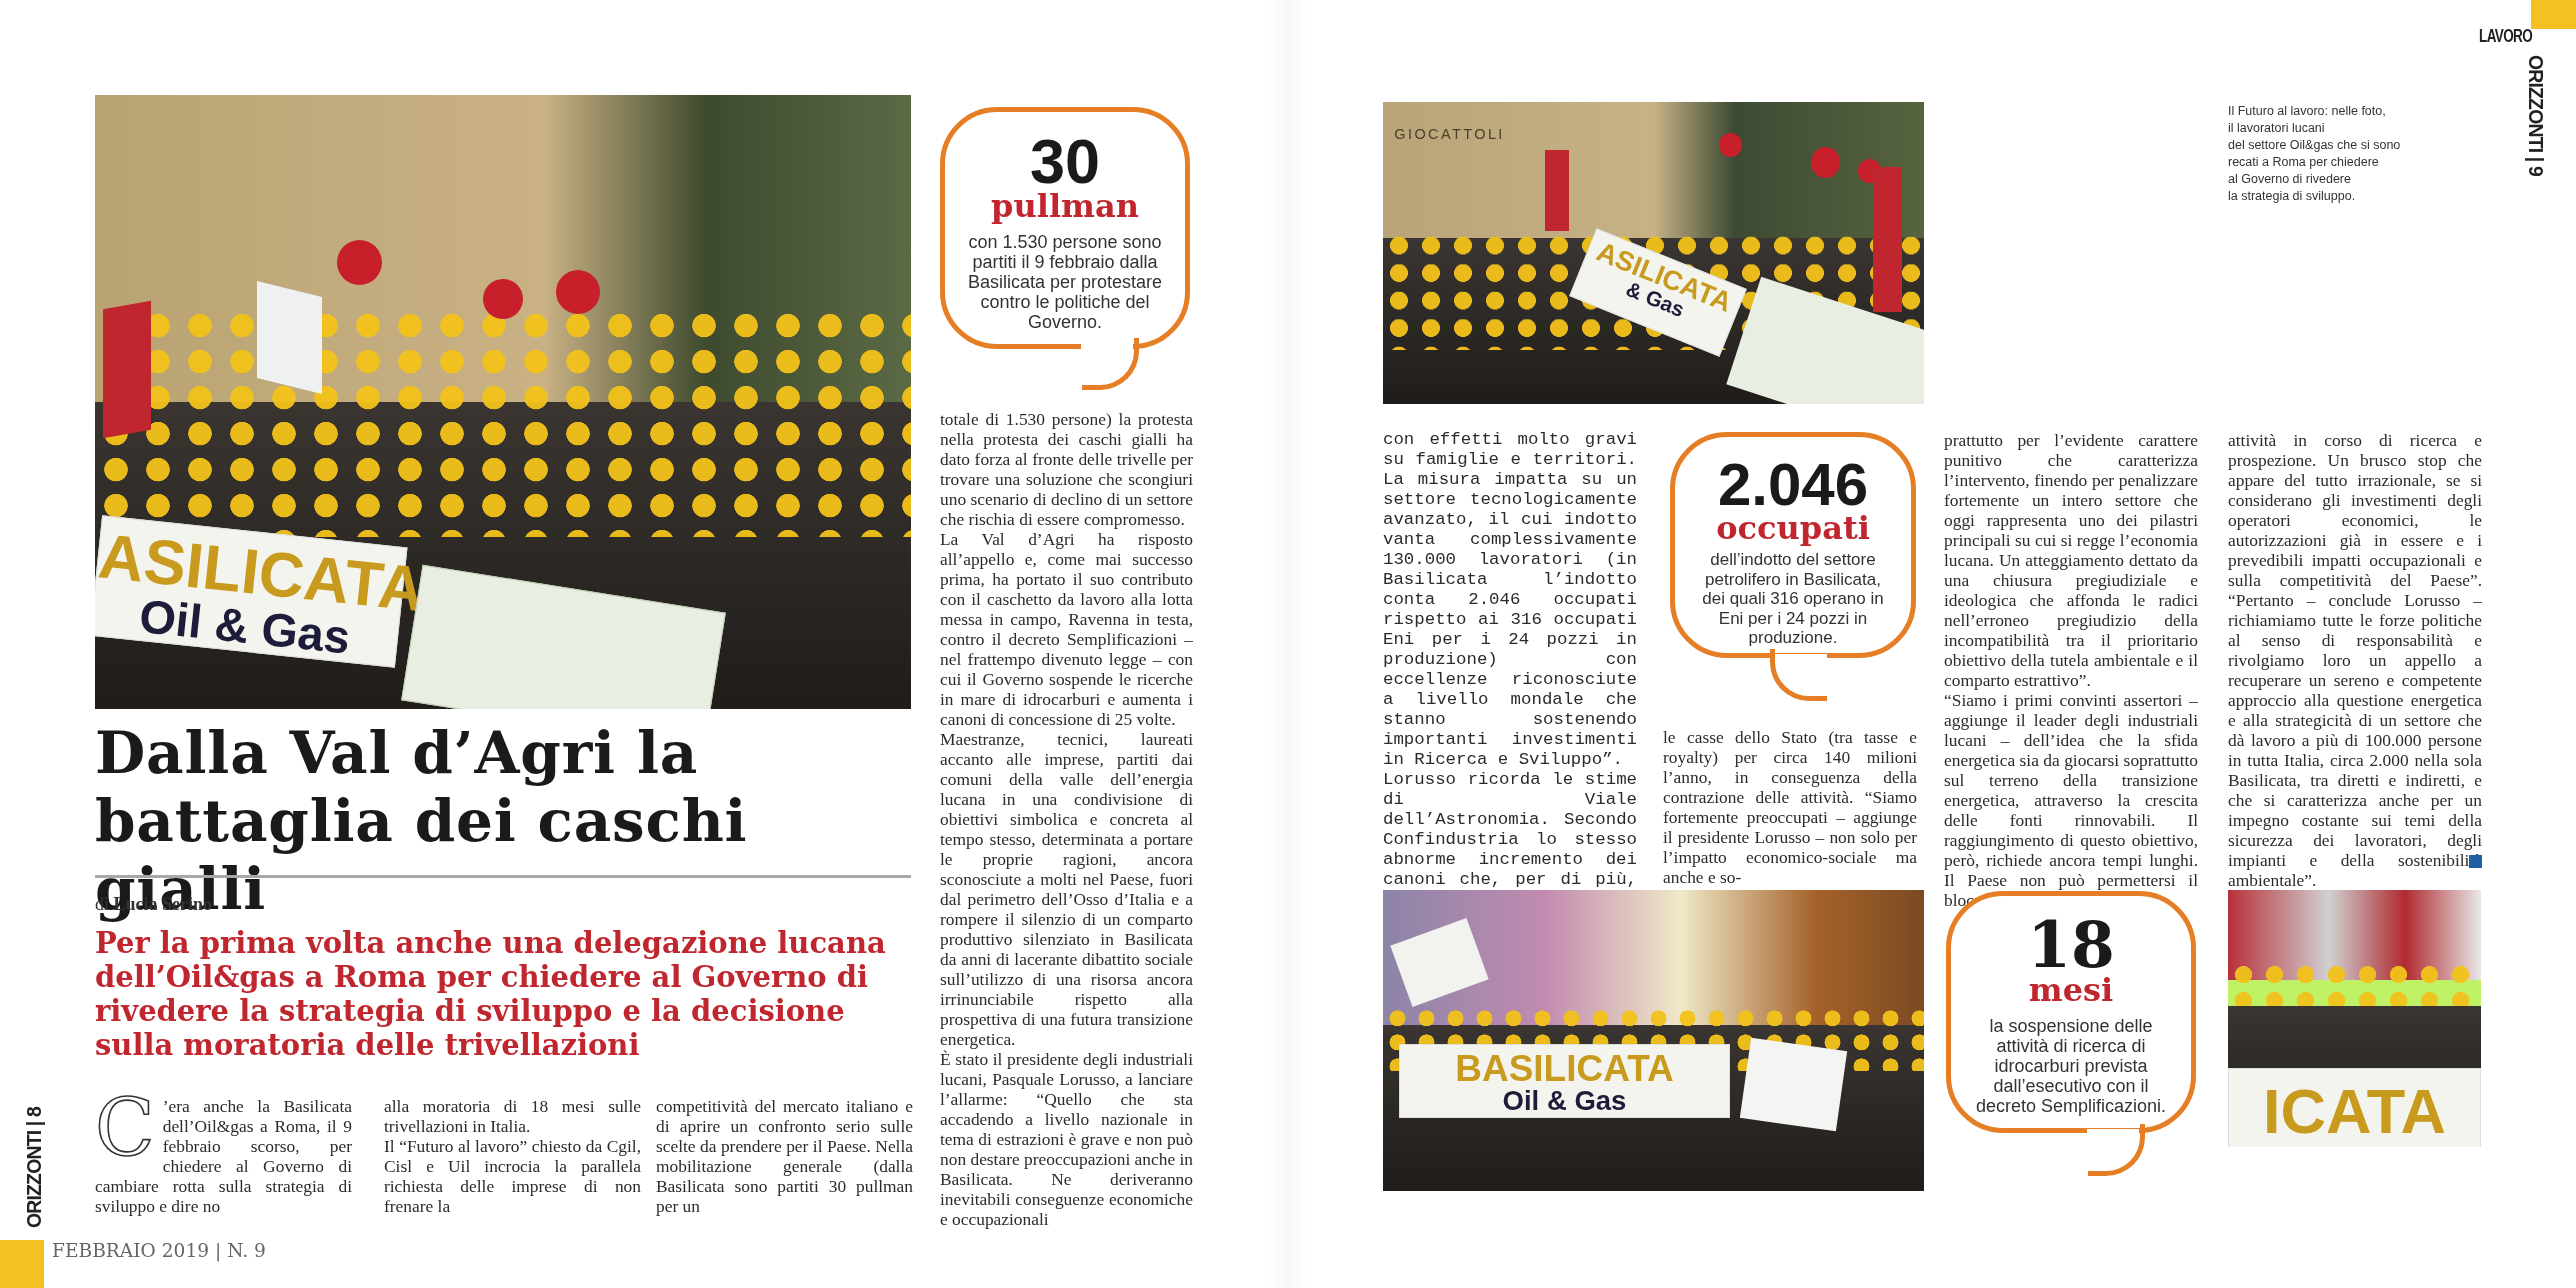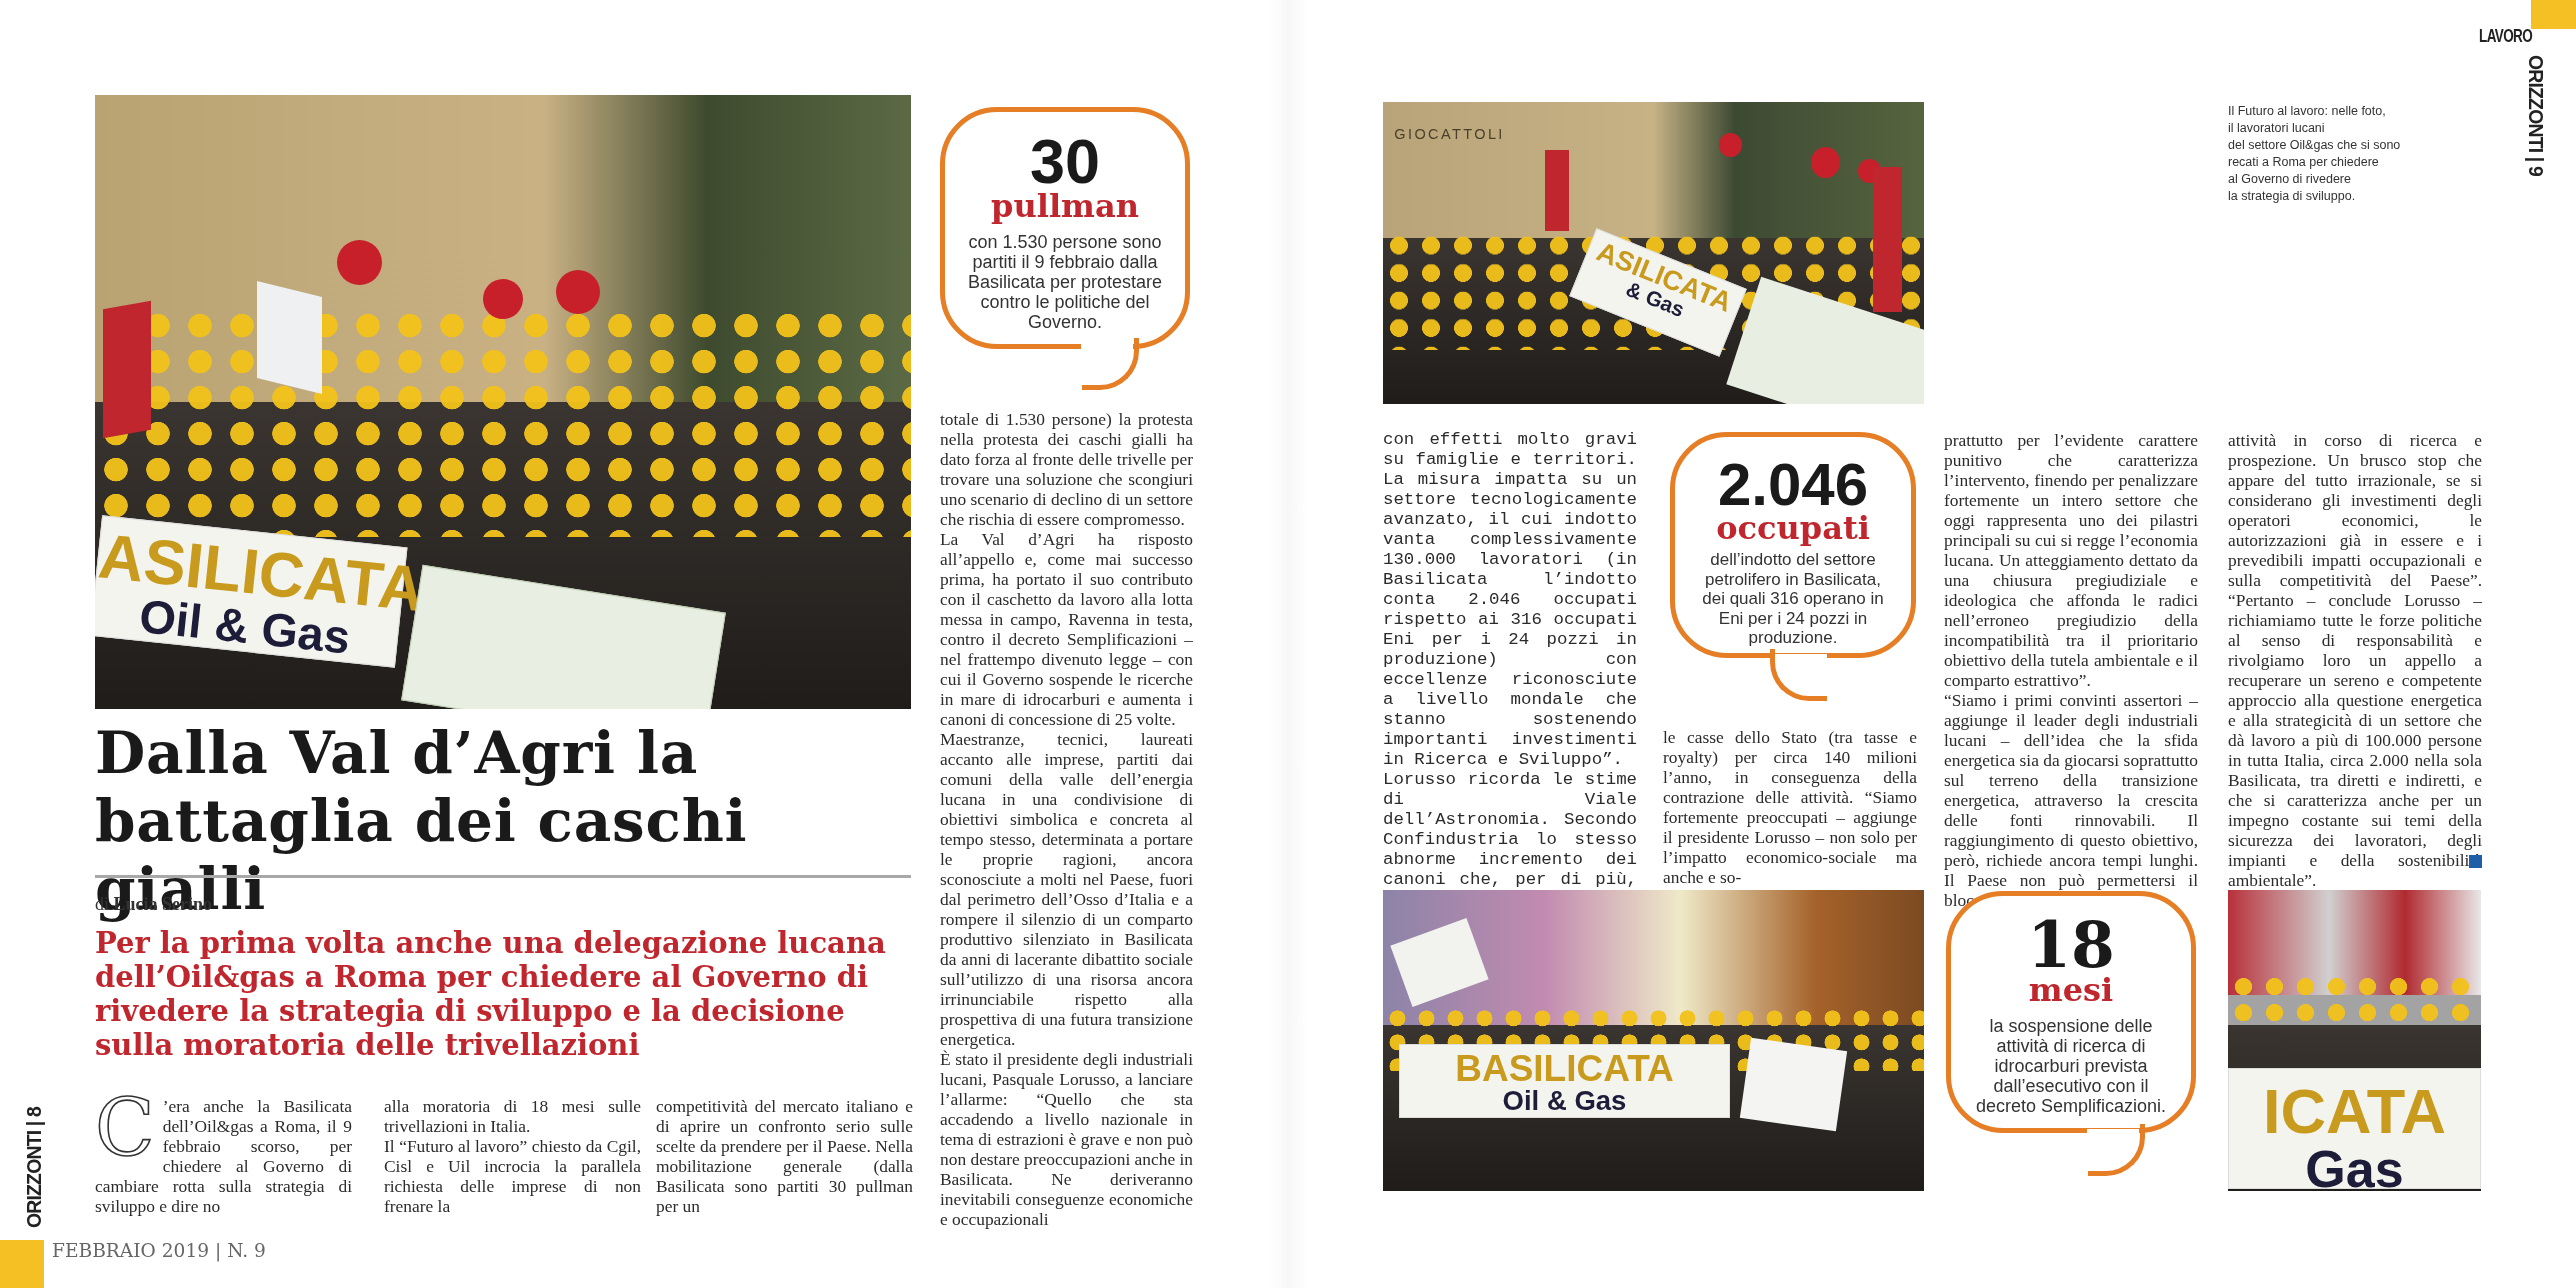--- a/index.html
+++ b/index.html
@@ -2,21 +2,21 @@
 <html style="font-size:13px"><head>
 <meta charset="utf-8">
 <style>
   * { box-sizing: border-box; margin: 0; padding: 0; }
   html, body { width: 2576px; height: 1288px; background: #ffffff; overflow: hidden; }
   body { position: relative; font-family: "Liberation Serif", serif; color: #2a2a2a; }
 
   .abs { position: absolute; }
 
   
-  .photo { position: absolute; overflow: hidden; background: #a3a3a3; }
+  .photo { position: absolute; overflow: hidden; background: #bef264; }
   .photo .sky { position: absolute; left: 0; top: 0; right: 0; height: 45%; }
   .photo .crowd { position: absolute; left: 0; right: 0; bottom: 0; height: 55%; background: linear-gradient(180deg, #3a3530 0%, #1f1c1a 100%); }
   .photo .helmets { position: absolute; left: 0; right: 0; bottom: 18%; height: 40%;
     background-image: radial-gradient(circle at 50% 60%, #f2c21a 0 38%, transparent 40%);
     background-size: 37px 32px; opacity: .95; }
   .photo .banner { position: absolute; background: #f4f4ef; border: 1.6px solid #ddd;
     font-family: "Liberation Sans", sans-serif; font-weight: bold; text-align: center; color: #c89a1e; line-height: 1; }
   .photo .banner .sub { color: #1d1d3a; display: block; }
 
   
@@ -29,21 +29,21 @@
   #photo-top-right { left: 1383px; top: 102px; width: 541px; height: 302px; }
   #photo-top-right .sky { background: linear-gradient(90deg, #b8a478 0%, #c6b285 50%, #3d4a33 65%, #56643f 100%); height: 50%; }
   #photo-top-right .helmets { background-size: 32px 27.5px; }
 
   
   #photo-bottom-mid { left: 1383px; top: 890px; width: 541px; height: 301px; }
   #photo-bottom-mid .sky { background: linear-gradient(90deg, #8c84a8 0%, #c28bb0 30%, #efe9c8 55%, #a5622a 80%, #7b4a22 100%); height: 50%; }
   #photo-bottom-mid .helmets { bottom: 40%; height: 22%; background-size: 29px 24px; }
 
   
-  #photo-bottom-right { left: 2228px; top: 890px; width: 253px; height: 301px; }
+  #photo-bottom-right { left: 2228px; top: 890px; width: 253px; height: 257px; }
   #photo-bottom-right .sky { background: linear-gradient(90deg, #b8303a 0%, #d0d0d0 40%, #b02a30 70%, #e8e8e8 100%); height: 35%; }
   #photo-bottom-right .helmets { bottom: 55%; height: 18%; background-size: 31px 26px; }
 
   
   .headline { left: 95px; top: 719px; width: 816px; font-family: "DejaVu Serif", serif; font-weight: bold;
     font-size: 58px; line-height: 68px; color: #1a1a1a; letter-spacing: 0.8px; }
   .title-rule { left: 95px; top: 875px; width: 816px; height: 3.2px; background: #a8a8a8; }
   .byline { left: 95px; top: 894px; font-size: 18px; color: #333; }
   .byline b { font-weight: bold; }
   .subhead { left: 95px; top: 926px; width: 816px; font-family: "DejaVu Serif", serif; font-weight: bold;

